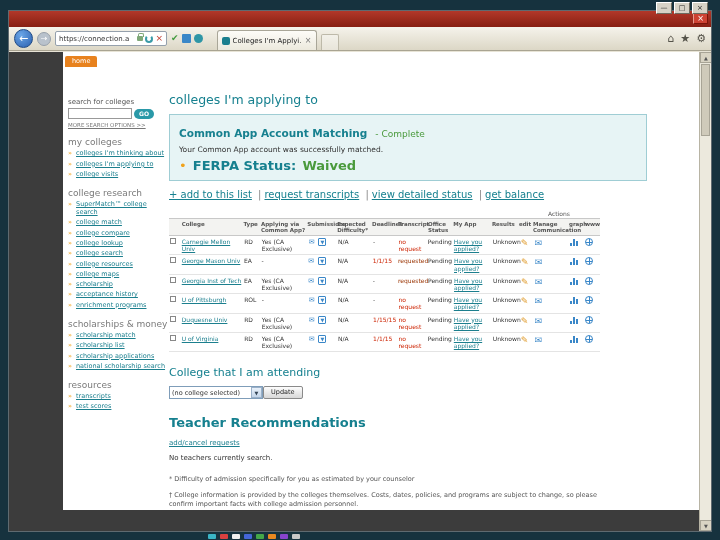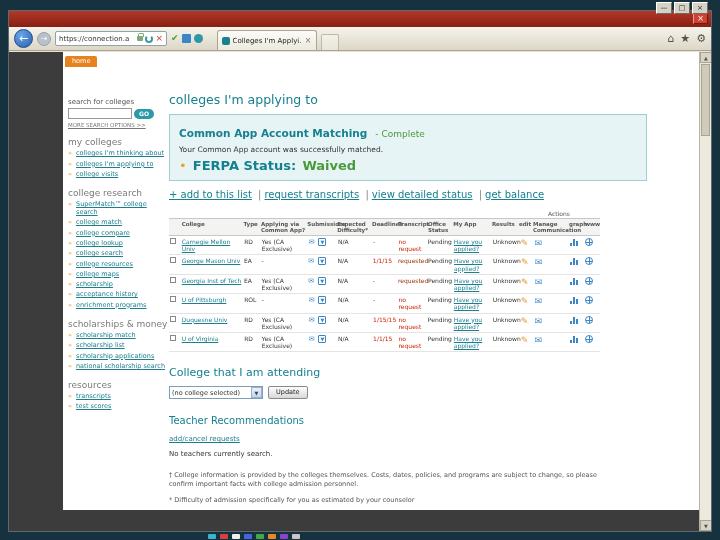--- a/index.html
+++ b/index.html
@@ -168,36 +168,36 @@
   .pencil-icon { color: #e09a28; font-size: 9px; }
   .graph-icon { position: relative; width: 10px; height: 8px; display: inline-block; }
   .graph-icon::before { content: ""; position: absolute; left: 0; bottom: 0; width: 2px; height: 3px; background: #3a87c8; }
   .graph-icon::after  { content: ""; position: absolute; left: 3px; bottom: 0; width: 2px; height: 7px; background: #3a87c8; }
   .graph-icon b { position: absolute; left: 6px; bottom: 0; width: 2px; height: 5px; background: #3a87c8; }
   .globe-icon { display: inline-block; width: 8px; height: 8px; border: 1px solid #3a87c8; border-radius: 50%; position: relative; }
   .globe-icon::before { content: ""; position: absolute; left: 0; right: 0; top: 3px; height: 1px; background: #3a87c8; }
   .globe-icon::after  { content: ""; position: absolute; top: 0; bottom: 0; left: 3px; width: 1px; background: #3a87c8; }
   
   .attending-heading { font-size: 11px; color: #16808f; margin-top: 14px; font-weight: normal; }
-  .attend-row { margin-top: 7px; display: flex; gap: 5px; align-items: flex-end; }
+  .attend-row { margin-top: 7px; display: flex; align-items: flex-end; }
   .select {
     width: 94px; height: 13px; border: 1px solid #7f9db9; background: #fff;
     display: flex; align-items: center; justify-content: space-between; padding-left: 2px;
   }
   .select-text { font-size: 6.5px; color: #333; white-space: nowrap; }
   .select-arrow {
     width: 11px; height: 11px; background: linear-gradient(#e9f1fa, #c4d6ea);
     border: 1px solid #9ab0c8; font-size: 5px; color: #345;
     display: flex; align-items: center; justify-content: center;
   }
   .update-btn {
     font-size: 6.5px; color: #222; padding: 1px 7px 2px;
     border: 1px solid #8a8a8a; background: linear-gradient(#fdfdfd, #d8d8d8); border-radius: 2px; cursor: pointer;
   }
-  .tr-heading { font-size: 10px; color: #16808f; font-weight: normal; margin-top: 16px; }
+  .tr-heading { font-size: 13px; color: #16808f; font-weight: bold; margin-top: 16px; }
   .tr-link { display: inline-block; font-size: 7px; color: #1b7f8e; text-decoration: underline; margin-top: 8px; cursor: pointer; }
   .tr-empty { font-size: 7px; color: #333; margin-top: 5px; }
   .footnote { font-size: 6.5px; color: #555; margin-top: 13px; line-height: 1.35; width: 440px; }
   .footnote + .footnote { margin-top: 7px; }
   
   .task-dots { position: absolute; bottom: 1px; left: 208px; display: flex; gap: 4px; }
   .dot { width: 8px; height: 5px; border-radius: 1px; }
 </style>
 </head>
 <body>
@@ -500,22 +500,22 @@
             <span class="select-text">(no college selected)</span>
             <span class="select-arrow">▼</span>
           </span>
           <span class="update-btn">Update</span>
         </div>
 
         <h2 class="tr-heading">Teacher Recommendations</h2>
         <a class="tr-link">add/cancel requests</a>
         <div class="tr-empty">No teachers currently search.</div>
 
+        <div class="footnote">* Difficulty of admission specifically for you as estimated by your counselor</div>
         <div class="footnote">† College information is provided by the colleges themselves. Costs, dates, policies, and programs are subject to change, so please confirm important facts with college admission personnel.</div>
-        <div class="footnote">* Difficulty of admission specifically for you as estimated by your counselor</div>
       </div>
 
     </div>
 
     <div class="scrollbar">
       <span class="sb-arrow">▲</span>
       <span class="sb-thumb"></span>
       <span class="sb-arrow sb-down">▼</span>
     </div>
   </div>

